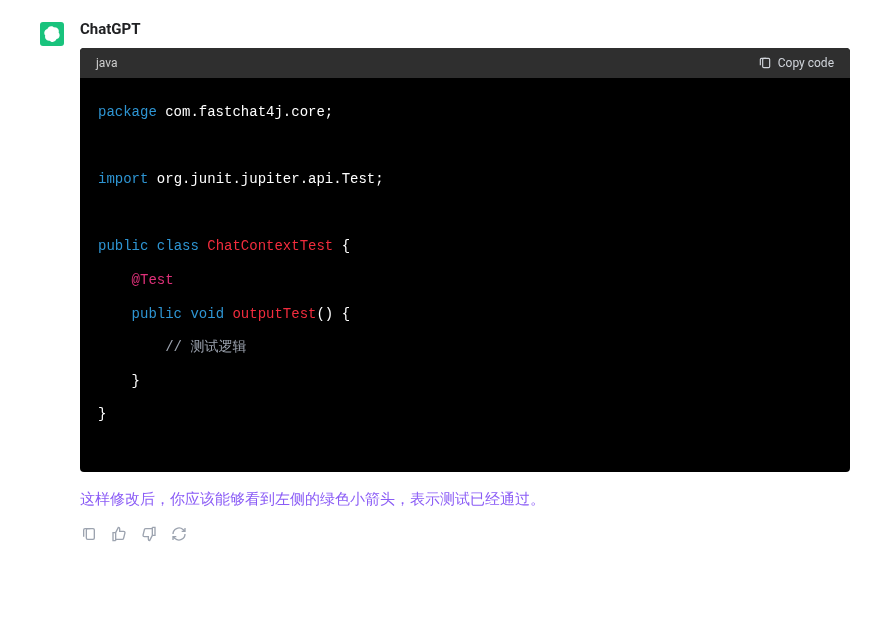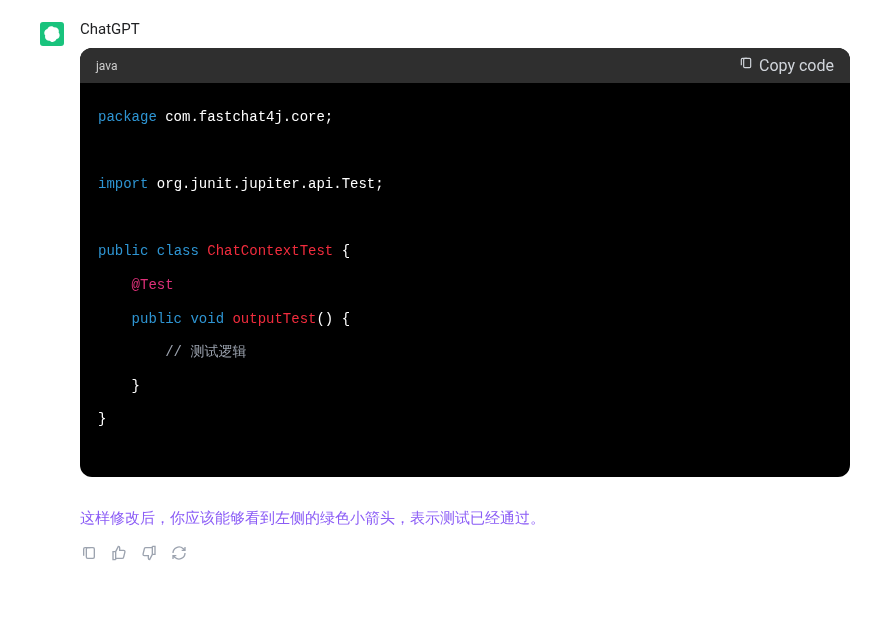--- a/index.html
+++ b/index.html
@@ -27,62 +27,62 @@
     }
     .avatar svg {
       width: 16px;
       height: 16px;
     }
     .content {
       flex: 1;
       min-width: 0;
     }
     .author {
-      font-weight: 400;
+      font-weight: 700;
       font-size: 15px;
       color: #202123;
       margin-bottom: 10px;
     }
     .body-text {
       font-size: 15px;
       line-height: 1.9;
       color: #374151;
       margin-bottom: 18px;
     }
     .inline-code {
       font-family: "SFMono-Regular", Consolas, "Liberation Mono", Menlo, monospace;
       font-weight: 700;
       color: #202123;
       font-size: 14px;
     }
     .code-block {
       background: #000000;
-      border-radius: 12px;
+      border-radius: 4px;
       overflow: hidden;
-      margin-bottom: 28px;
+      margin-bottom: 14px;
     }
     .code-header {
       background: #2f2f2f;
       display: flex;
       justify-content: space-between;
       align-items: center;
       padding: 8px 16px;
       color: #d1d5db;
       font-size: 12px;
     }
     .code-lang {
       color: #cdcdcd;
     }
     .copy-btn {
       display: flex;
       align-items: flex-start;
       gap: 6px;
       color: #d1d5db;
       cursor: pointer;
-      font-size: 16px;
+      font-size: 12px;
     }
     .copy-btn svg {
       width: 14px;
       height: 14px;
     }
     .code-content {
       padding: 18px 18px 40px 18px;
       font-family: "SFMono-Regular", Consolas, "Liberation Mono", Menlo, monospace;
       font-size: 14px;
       line-height: 2.4;

